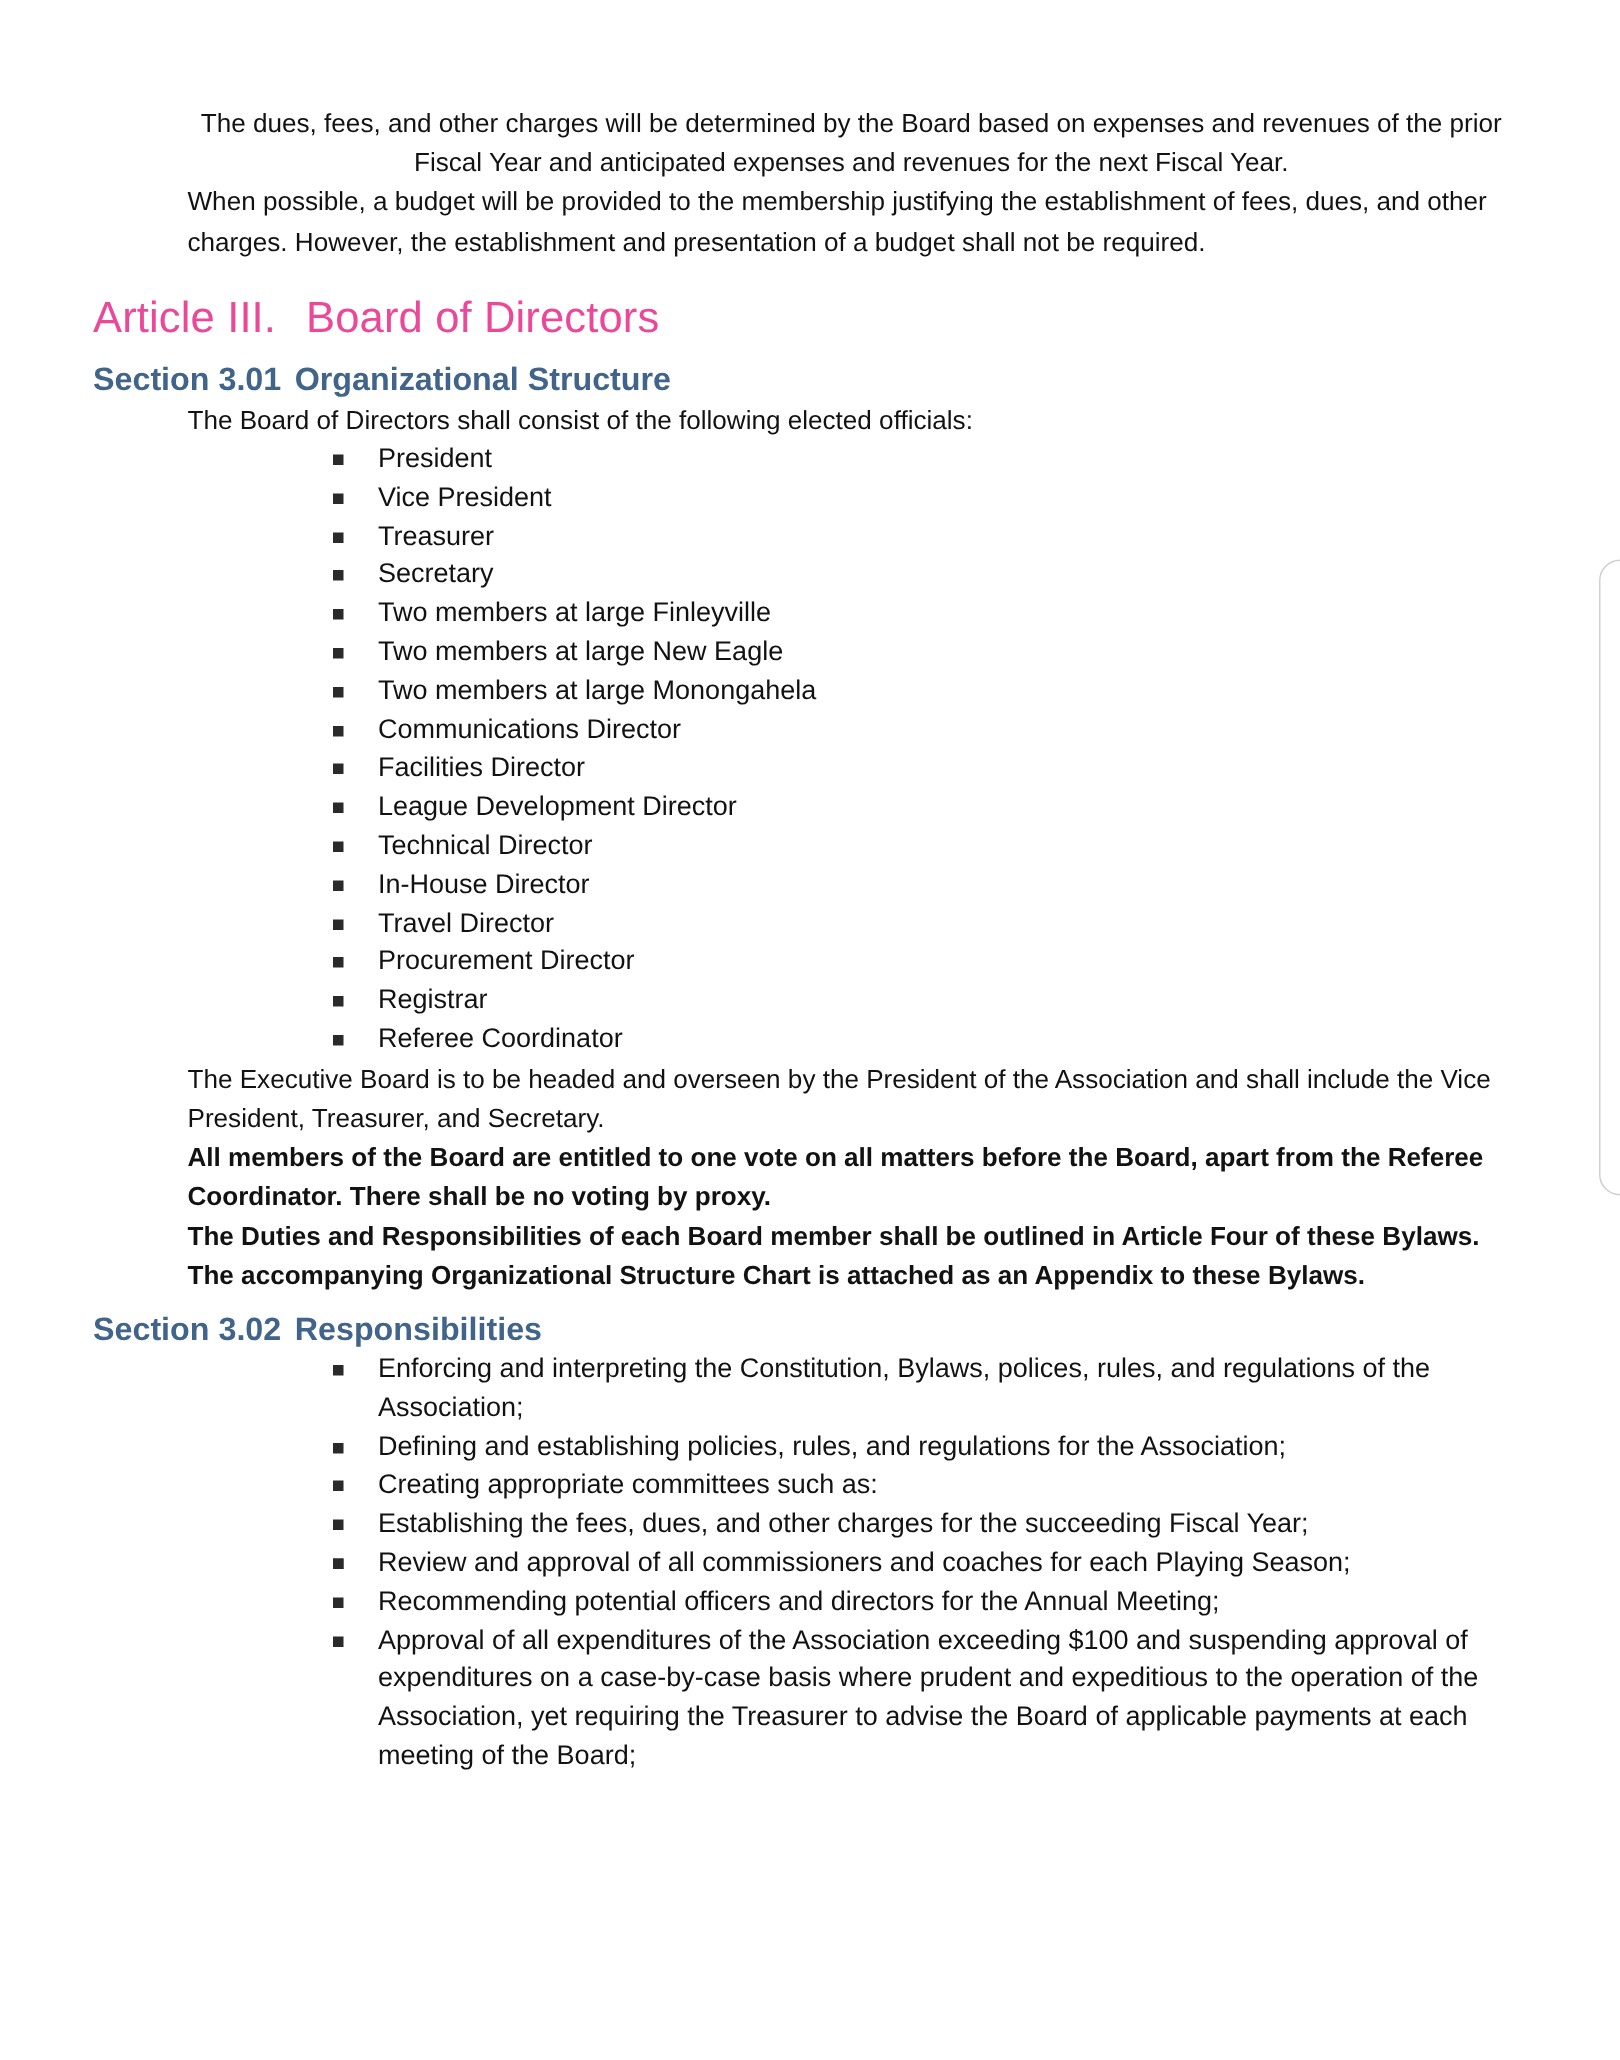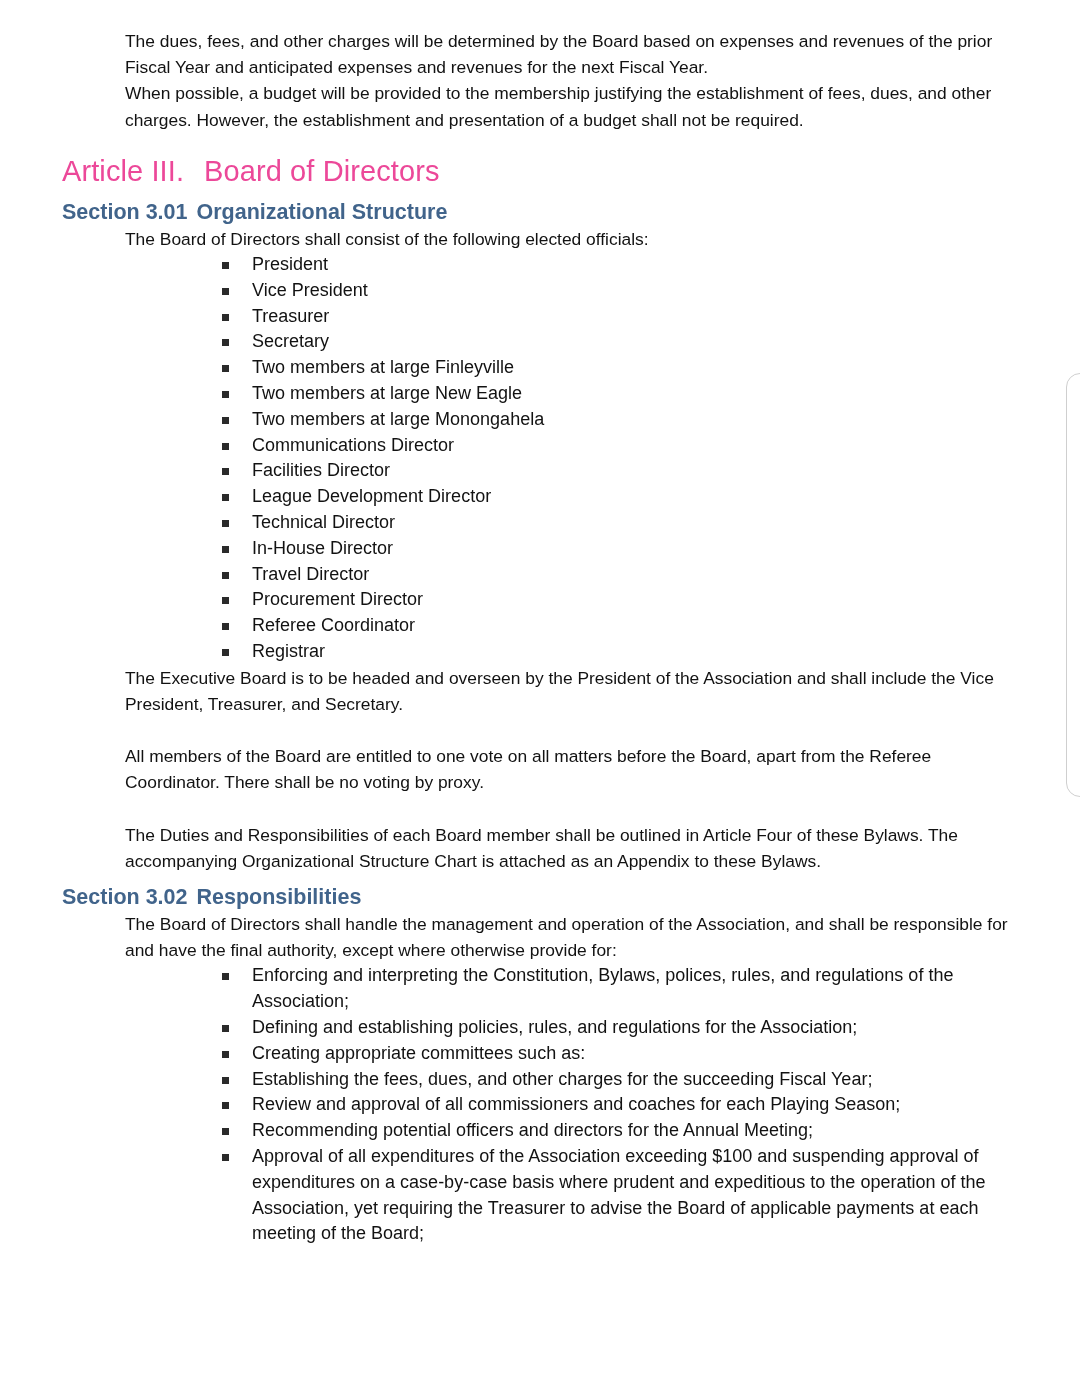--- a/index.html
+++ b/index.html
@@ -39,24 +39,25 @@
   }
   .body-text {
     margin: 0;
     padding: 0 70px 0 125px;
     font-size: 17.4px;
     line-height: 26.2px;
     color: #121212;
     text-align: left;
   }
   .body-text.gap-before {
-    margin-top: 26px;
+    font-weight: bold;
   }
   .first-para {
-    padding-top: 28px;
+    padding-top: 69px;
+    text-align: center;
   }
   h1.article {
     margin: 0;
     padding: 20px 0 0 62px;
     font-size: 29px;
     font-weight: normal;
     line-height: 36px;
     color: #ec4899;
     letter-spacing: 0.1px;
   }
@@ -134,33 +135,32 @@
       <li><span class="sq"></span><span>Facilities Director</span></li>
       <li><span class="sq"></span><span>League Development Director</span></li>
     </ul>
 
 
     <ul class="sq-list">
       <li><span class="sq"></span><span>Technical Director</span></li>
       <li><span class="sq"></span><span>In-House Director</span></li>
       <li><span class="sq"></span><span>Travel Director</span></li>
       <li><span class="sq"></span><span>Procurement Director</span></li>
+      <li><span class="sq"></span><span>Registrar</span></li>
       <li><span class="sq"></span><span>Referee Coordinator</span></li>
-      <li><span class="sq"></span><span>Registrar</span></li>
     </ul>
 
     <p class="body-text">The Executive Board is to be headed and overseen by the President of the Association and shall include the Vice President, Treasurer, and Secretary.</p>
     <p class="body-text gap-before">All members of the Board are entitled to one vote on all matters before the Board, apart from the Referee Coordinator. There shall be no voting by proxy.</p>
     <p class="body-text gap-before">The Duties and Responsibilities of each Board member shall be outlined in Article Four of these Bylaws. The accompanying Organizational Structure Chart is attached as an Appendix to these Bylaws.</p>
 
     <h2 class="section">
       <span class="sec-num">Section 3.02</span><span class="sec-title">Responsibilities</span>
     </h2>
 
-    <p class="body-text">The Board of Directors shall handle the management and operation of the Association, and shall be responsible for and have the final authority, except where otherwise provide for:</p>
 
     <ul class="sq-list wide">
       <li><span class="sq"></span><span>Enforcing and interpreting the Constitution, Bylaws, polices, rules, and regulations of the Association;</span></li>
       <li><span class="sq"></span><span>Defining and establishing policies, rules, and regulations for the Association;</span></li>
       <li><span class="sq"></span><span>Creating appropriate committees such as:</span></li>
       <li><span class="sq"></span><span>Establishing the fees, dues, and other charges for the succeeding Fiscal Year;</span></li>
       <li><span class="sq"></span></li>
       <li><span class="sq"></span><span>Review and approval of all commissioners and coaches for each Playing Season;</span></li>
       <li><span class="sq"></span><span>Recommending potential officers and directors for the Annual Meeting;</span></li>
       <li><span class="sq"></span><span>Approval of all expenditures of the Association exceeding $100 and suspending approval of expenditures on a case-by-case basis where prudent and expeditious to the operation of the Association, yet requiring the Treasurer to advise the Board of applicable payments at each meeting of the Board;</span></li>

